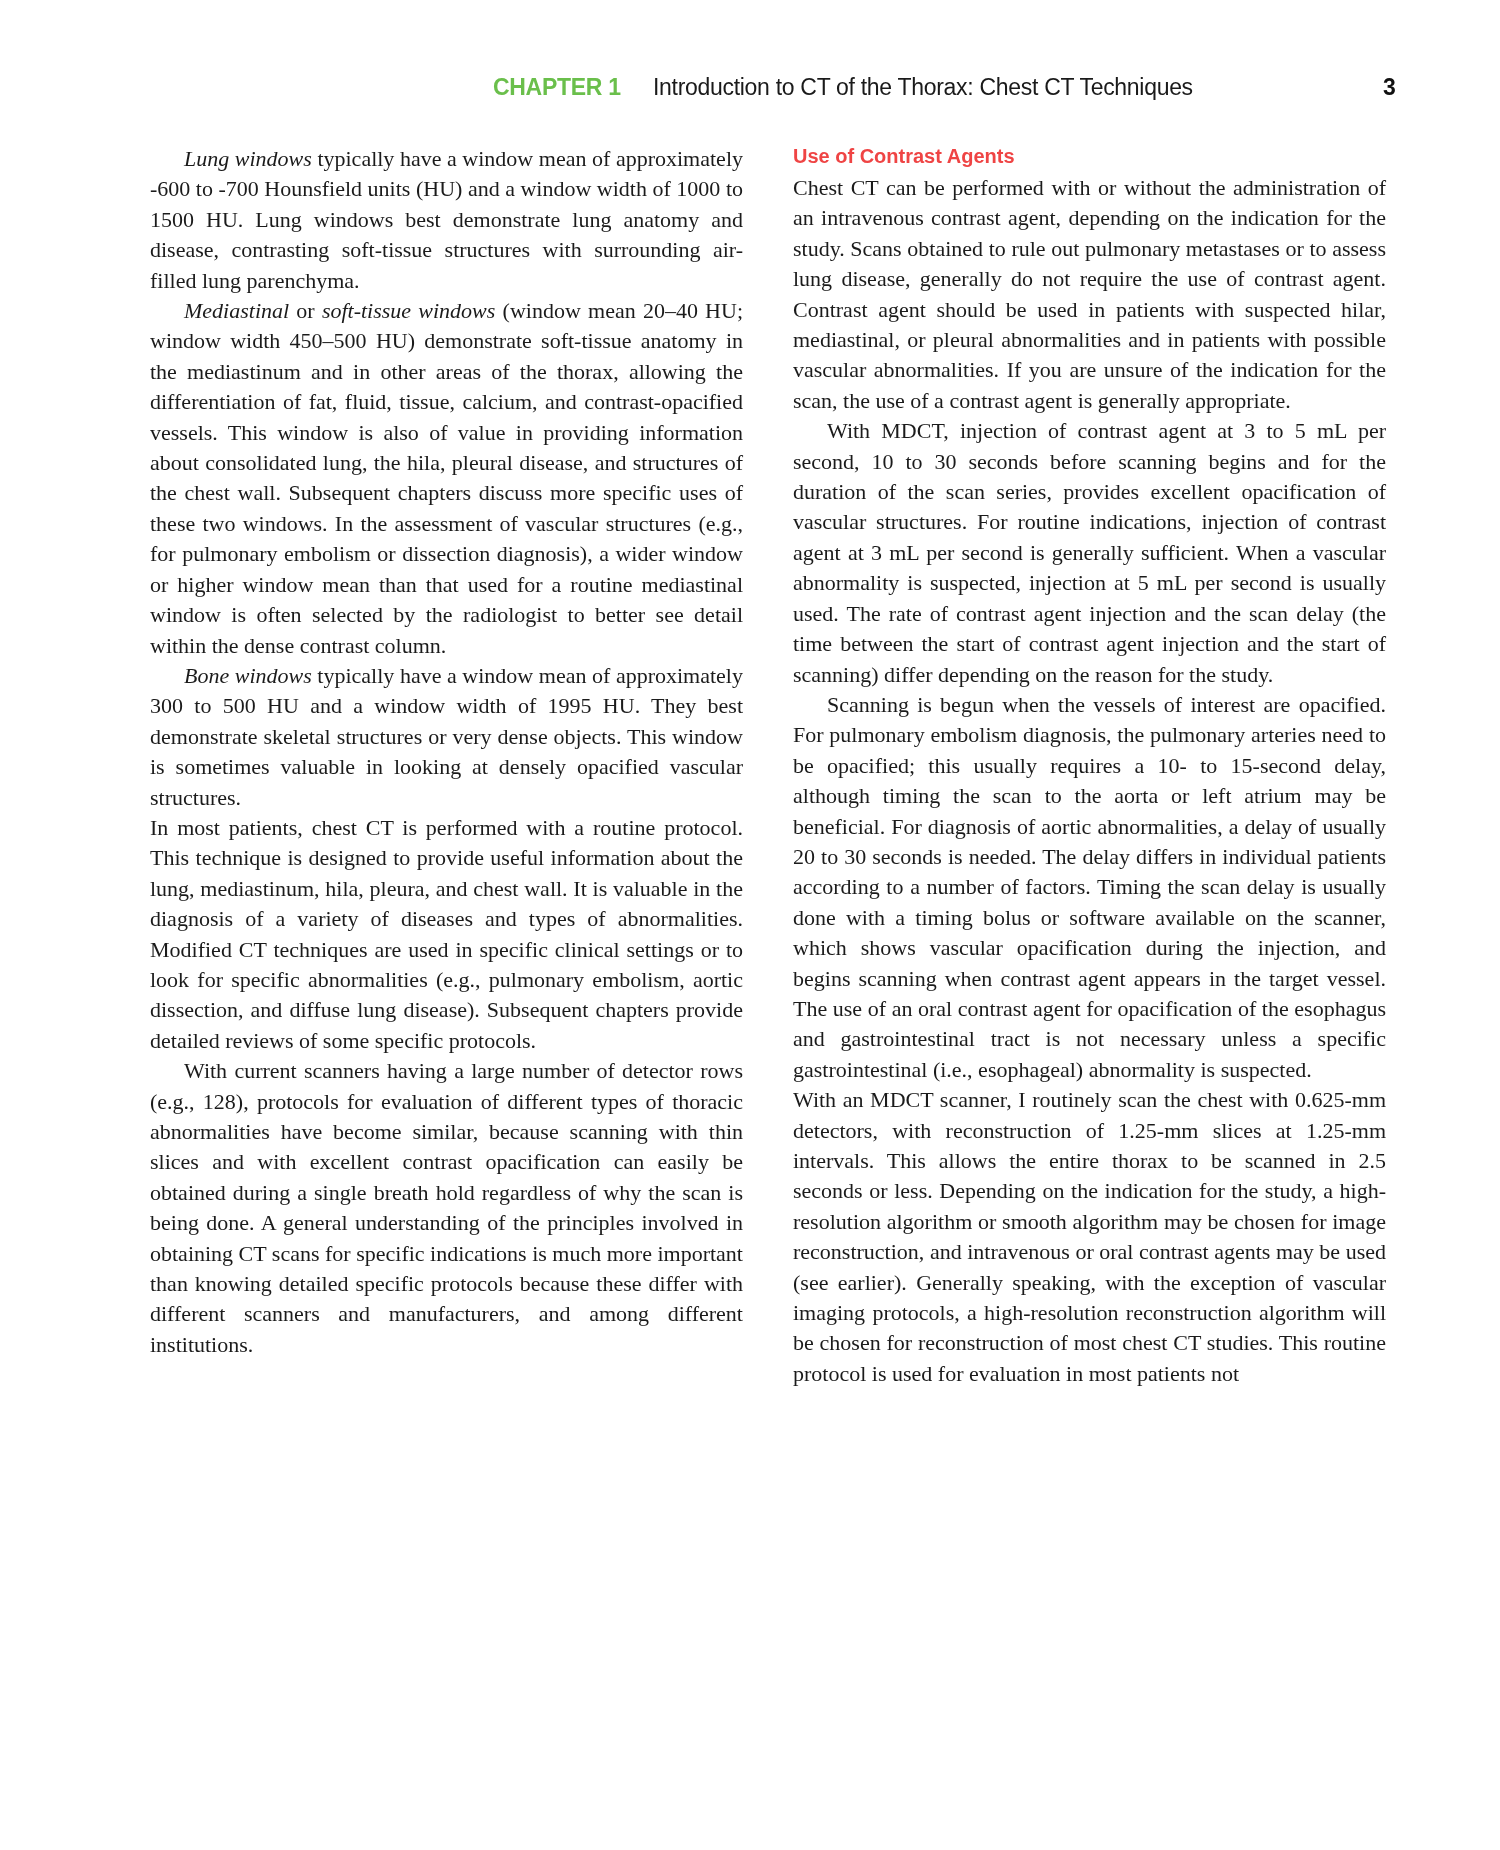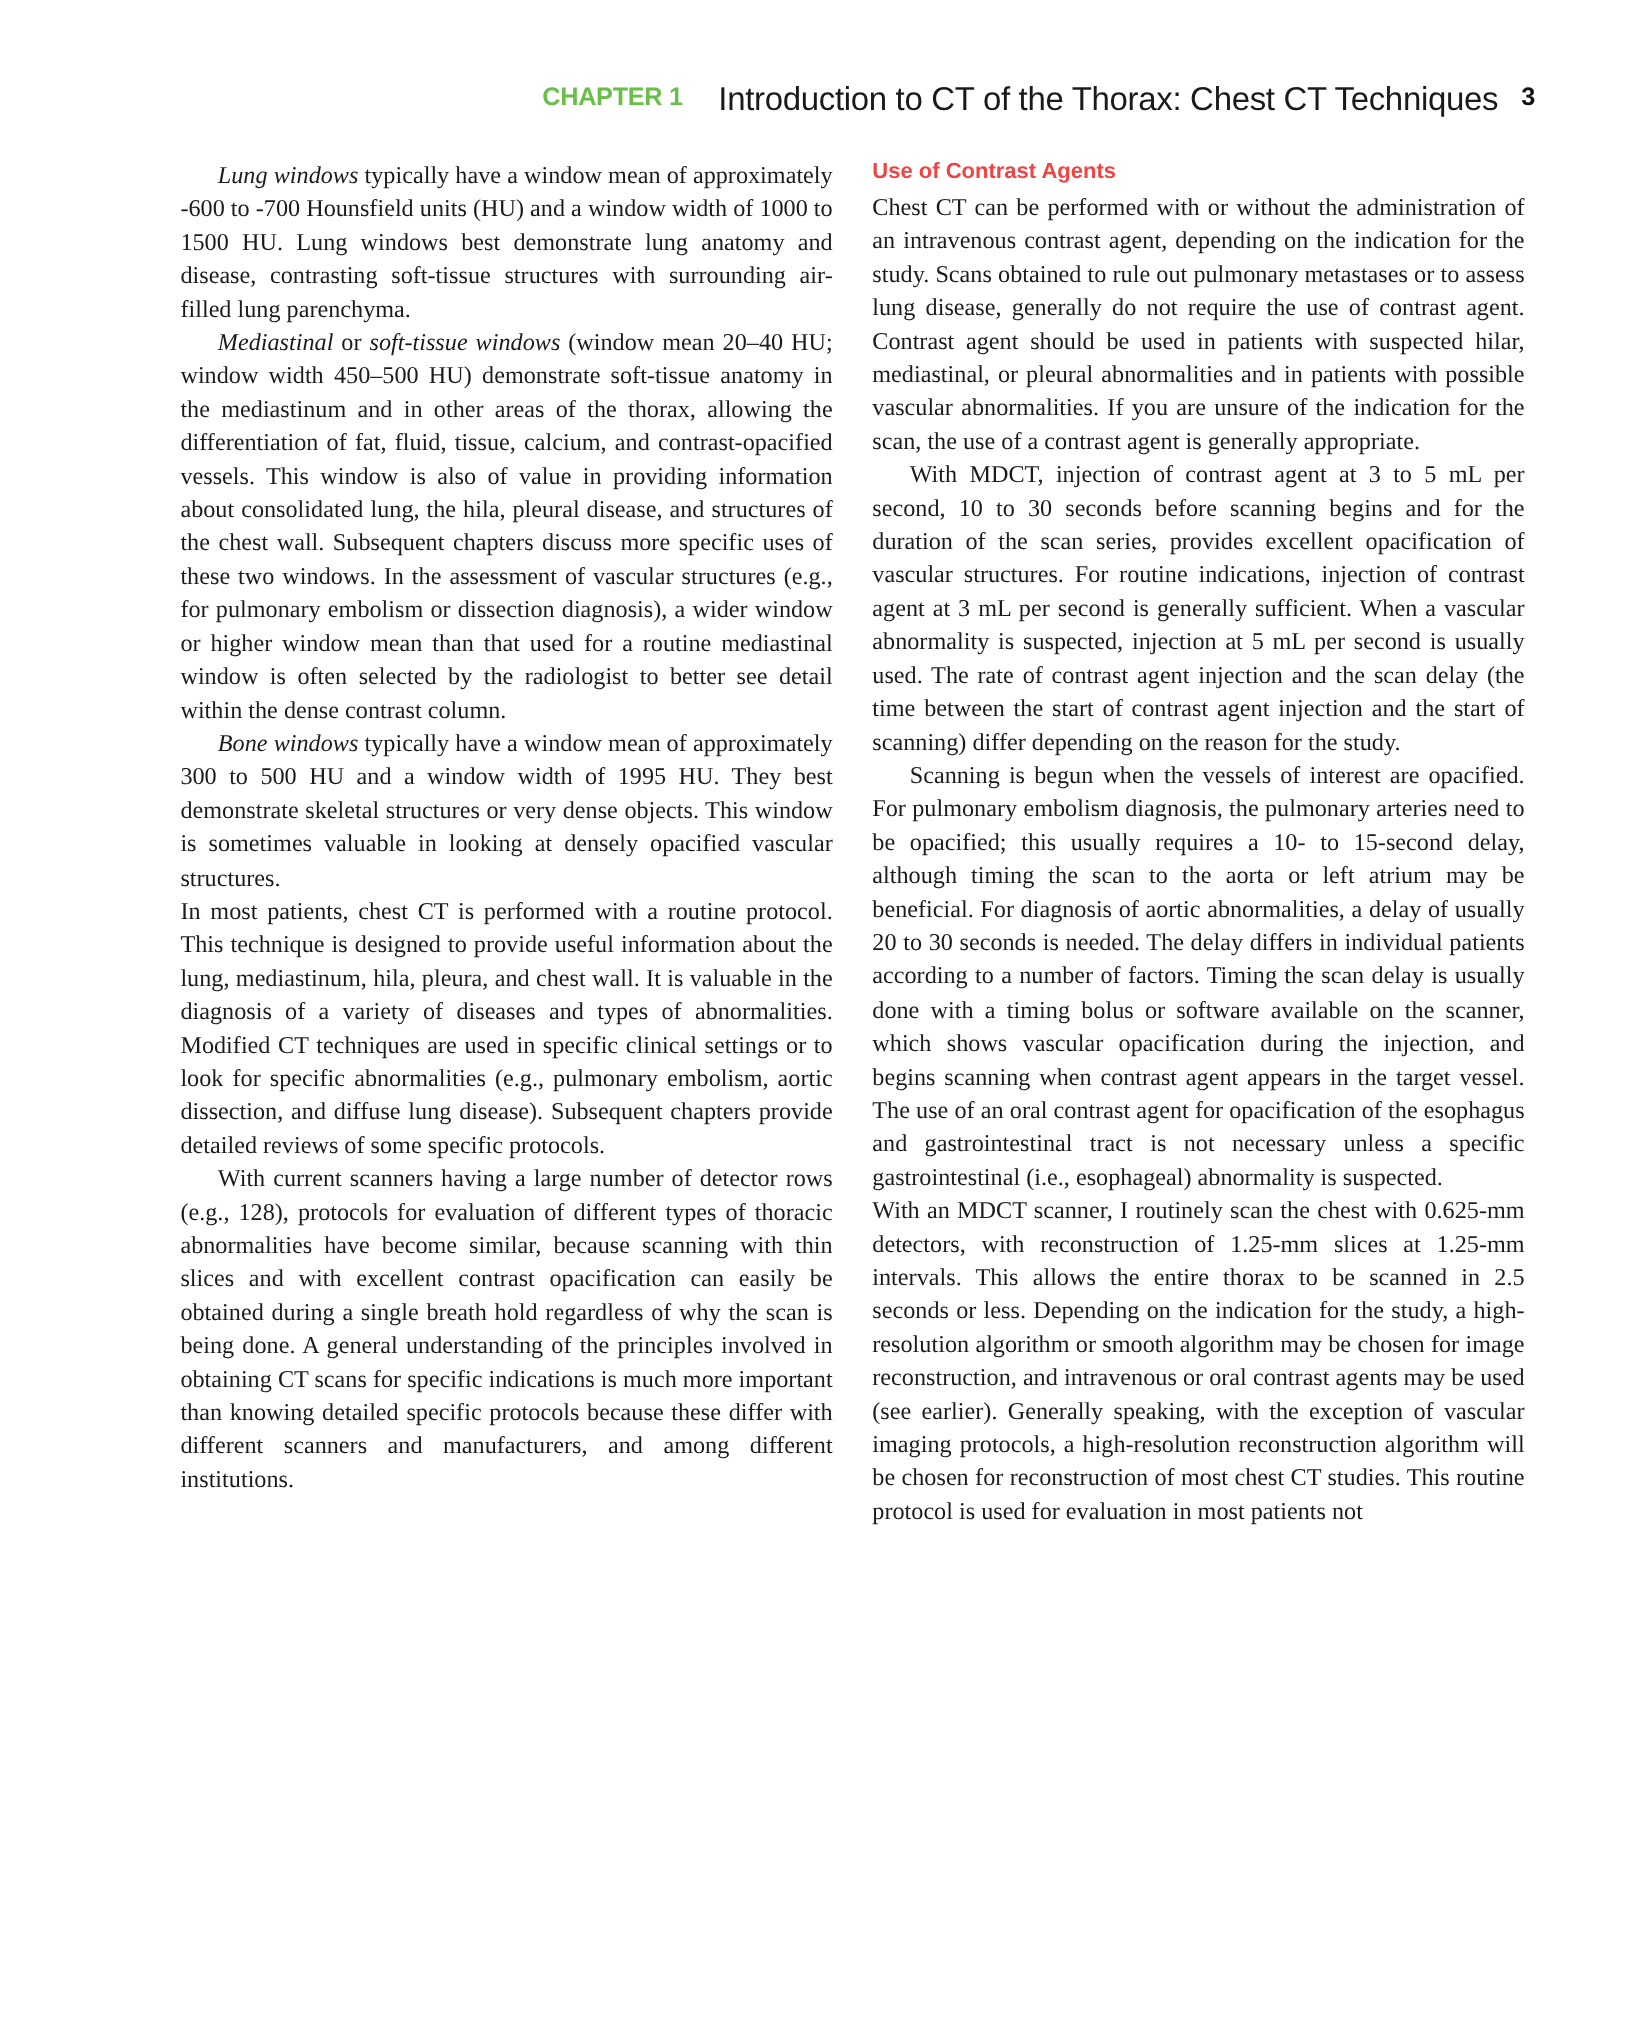--- a/index.html
+++ b/index.html
@@ -1,24 +1,24 @@
 <!DOCTYPE html>
 <html><head>
 <meta charset="utf-8">
 <style>
   html, body { margin: 0; padding: 0; background: #ffffff; }
   body { width: 1500px; height: 1850px; position: relative; overflow: hidden; }
   .header { position: absolute; top: 74px; left: 0; width: 1500px; height: 34px; }
   .chap { position: absolute; left: 493px; top: 0; font-family: "Liberation Sans", sans-serif; font-weight: bold; font-size: 23px; color: #6abf4b; letter-spacing: -0.3px; }
-  .chap-title { position: absolute; left: 653px; top: 0; font-family: "Liberation Sans", sans-serif; font-size: 30px; color: #1a1a1a; letter-spacing: -0.3px; }
+  .chap-title { position: absolute; left: 653px; top: 0; font-family: "Liberation Sans", sans-serif; font-size: 23px; color: #1a1a1a; letter-spacing: -0.3px; }
   .pagenum { position: absolute; left: 1383px; top: 0; font-family: "Liberation Sans", sans-serif; font-weight: bold; font-size: 23px; color: #111; }
   .col { position: absolute; width: 593px; font-family: "Liberation Serif", serif; font-size: 22px; line-height: 30.4px; color: #1b1b1b; text-align: justify; }
   .col p { margin: 0; text-indent: 34px; hyphens: manual; }
   .col p.noindent { text-indent: 0; }
-  .col-left { left: 164px; top: 144px; }
+  .col-left { left: 150px; top: 144px; }
   .col-right { left: 793px; top: 141px; }
   .h-blue { font-family: "Liberation Sans", sans-serif; font-weight: bold; font-size: 24px; color: #1f3fe0; line-height: 30px; margin: 55px 0 4px 0; text-align: left; }
   .h-teal { font-family: "Liberation Sans", sans-serif; font-weight: bold; font-size: 20px; color: #ef4444; line-height: 30px; margin: 0 0 2px 0; text-align: left; }
   .h-teal.spaced { margin-top: 28px; }
   em { font-style: italic; }
 </style>
 </head>
 <body>
 
 <div class="header">

